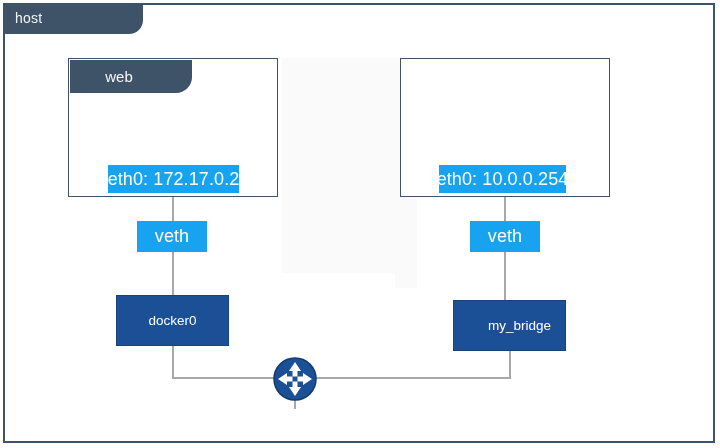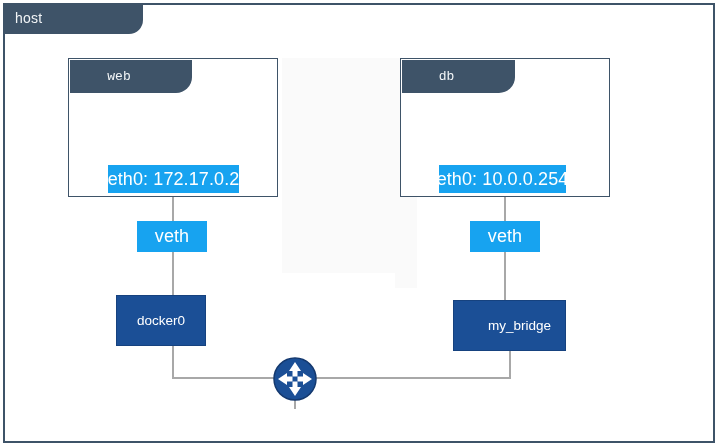--- a/index.html
+++ b/index.html
@@ -68,24 +68,23 @@
     height: 33px;
     background: #3e5368;
     border-bottom-right-radius: 16px;
     box-sizing: border-box;
     display: flex;
     align-items: center;
     justify-content: center;
   }
   .container-tab-label {
     color: #f4f7f9;
-    font-size: 13px;
+    font-size: 15px;
     line-height: 18px;
     padding-right: 24px;
-    font-family: Liberation Mono, monospace;
   }
 
   
   .chip {
     position: absolute;
     background: #17a3f0;
     box-sizing: border-box;
     display: flex;
     align-items: center;
     justify-content: center;
@@ -161,37 +160,34 @@
   <div class="container-box" style="left:68px; top:58px; width:210px; height:139px;">
     <div class="container-tab" style="width:122px;">
       <span class="container-tab-label">web</span>
     </div>
     <div class="chip" style="left:39px; top:106px; width:131px; height:28px;">
       <span>eth0: 172.17.0.2</span>
     </div>
   </div>
 
   <div class="container-box" style="left:400px; top:58px; width:210px; height:139px;">
-    <div class="container-tab" style="width:113px;">
-      <span class="container-tab-label">db</span>
-    </div>
     <div class="chip" style="left:38px; top:106px; width:127px; height:28px;">
       <span>eth0: 10.0.0.254</span>
     </div>
   </div>
 
   <div class="chip" style="left:137px; top:221px; width:70px; height:31px;">
     <span>veth</span>
   </div>
 
   <div class="chip" style="left:470px; top:221px; width:70px; height:31px;">
     <span>veth</span>
   </div>
 
-  <div class="bridge" style="left:116px; top:295px; width:90px; height:51px;">
+  <div class="bridge" style="left:116px; top:295px; width:113px; height:51px;">
     <span>docker0</span>
   </div>
 
   <div class="bridge" style="left:453px; top:300px; width:113px; height:51px;padding-left:20px;">
     <span>my_bridge</span>
   </div>
 
   <div class="router-icon" style="left:272px; top:356px; width:46px; height:46px;">
     <svg width="46" height="46" viewBox="0 0 46 46">
       <circle cx="23" cy="23" r="21" fill="#1b4f96" stroke="#14396f" stroke-width="1.5"></circle>

